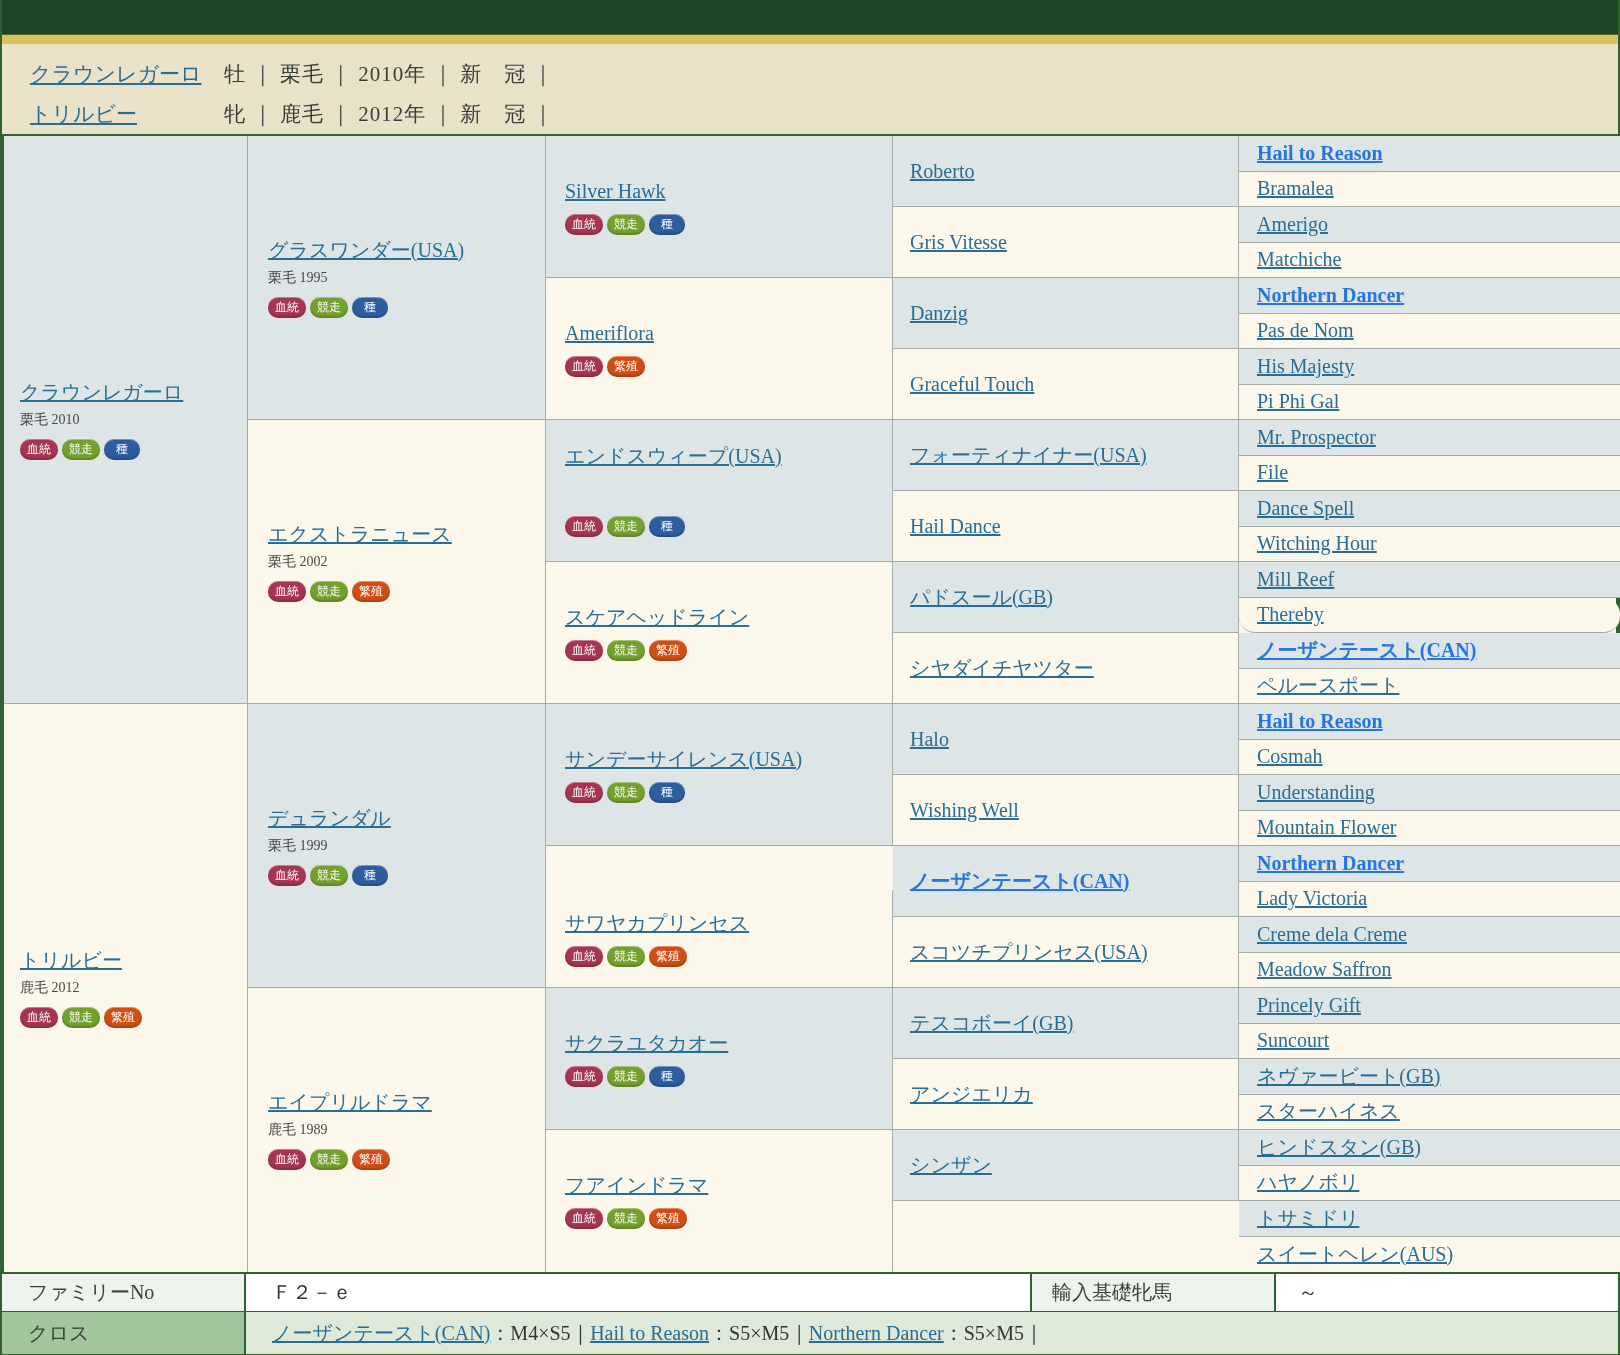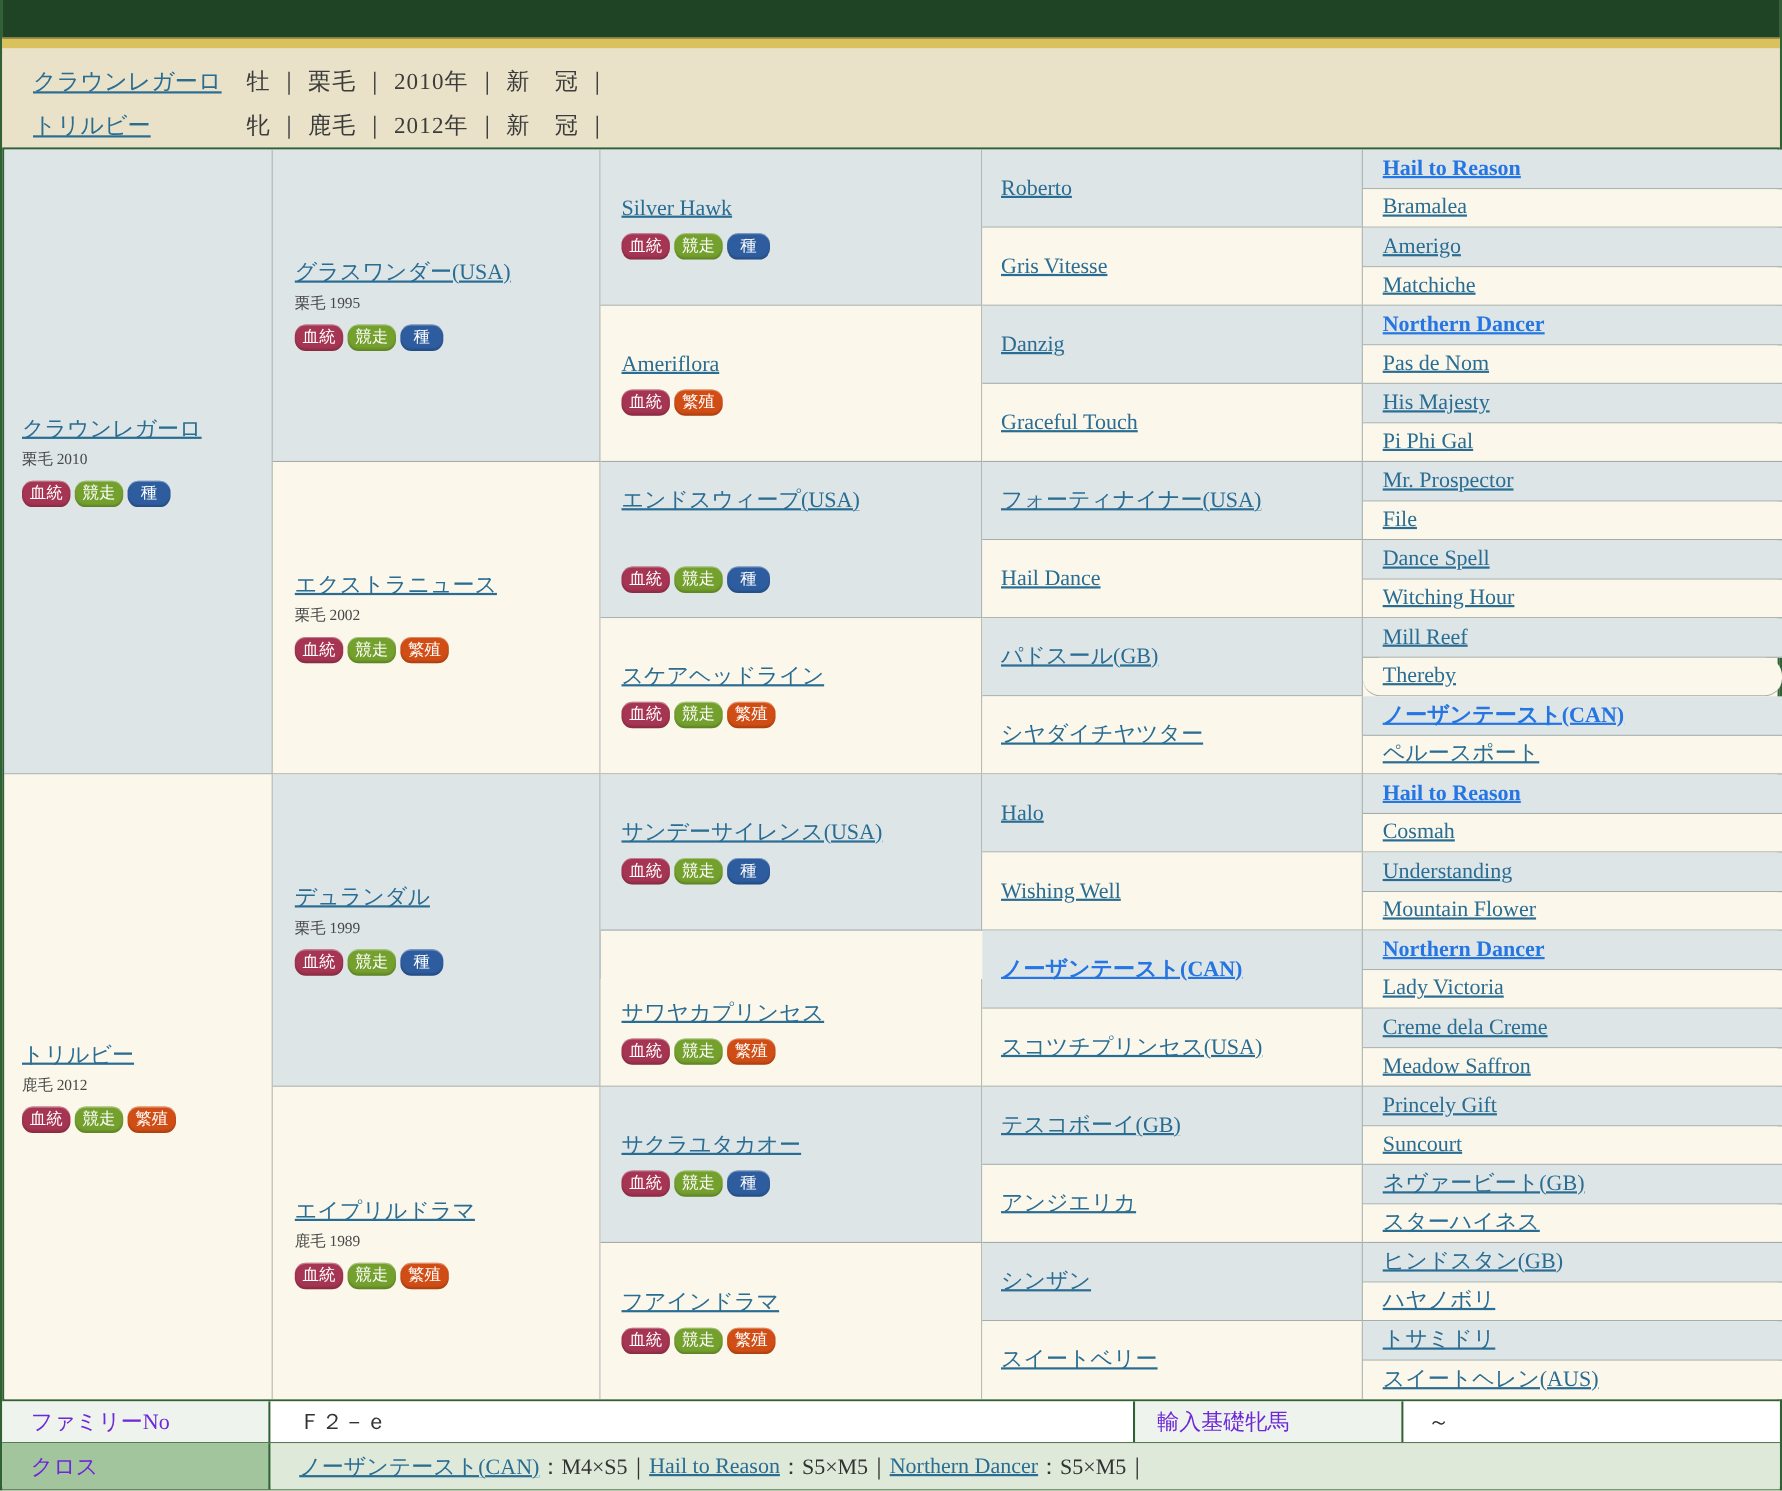--- a/index.html
+++ b/index.html
@@ -54,30 +54,30 @@
   .c4{padding-left:18px;}
   .cell a.horse{
     font-size:20px;color:#2a6d93;text-decoration:underline;
     width:fit-content;max-width:97%;cursor:pointer;line-height:1.25;
   }
   .cell a.horse.cross{color:#2575e2;font-weight:bold;}
   .coat{font-size:14px;color:#474747;margin-top:6px;}
   .badges{display:flex;gap:4px;margin-top:10px;}
   .badge{
     font-family:"Liberation Sans","DejaVu Sans",sans-serif;
-    font-size:15px;line-height:1;color:#fff;
+    font-size:12px;line-height:1;color:#fff;
     padding:4px 7px 5px;border-radius:10px;
     box-shadow:inset 0 1px 0 rgba(255,255,255,.35), inset 0 -2px 2px rgba(0,0,0,.18);
     cursor:pointer;white-space:nowrap;
   }
   .badge.one{padding:4px 12px 5px;}
   
   .f-row1{display:flex;height:37px;border-top:0;}
   .f-row2{display:flex;height:42px;border-top:1px solid #2f6135;}
-  .fcell{box-sizing:border-box;display:flex;align-items:center;font-size:20px;color:#6d28d9;}
+  .fcell{box-sizing:border-box;display:flex;align-items:center;font-size:20px;color:#404040;}
   .f-label{width:244px;background:#eef3ee;border-right:2px solid #2f6135;padding-left:26px;}
   .f-val1{width:786px;background:#ffffff;border-right:2px solid #2f6135;padding-left:26px;color:#333;}
   .f-label2{width:244px;background:#eef3ee;border-right:2px solid #2f6135;padding-left:20px;}
   .f-val2{flex:1;background:#ffffff;padding-left:22px;color:#333;}
   .cross-label{width:244px;background:#a2c59e;border-right:2px solid #2f6135;padding-left:26px;}
   .cross-value{flex:1;background:#dee9da;padding-left:26px;color:#333;}
   .cross-value a{color:#2a6d93;text-decoration:underline;cursor:pointer;}
   .cross-value span{white-space:pre;}
 </style>
 </head>
@@ -253,23 +253,20 @@
         <a class="horse">スコツチプリンセス(USA)</a>
       </div>
       <div class="cell c3 tone-sire" style="grid-area: 25 / 4 / span 2;">
         <a class="horse">テスコボーイ(GB)</a>
       </div>
       <div class="cell c3 tone-dam" style="grid-area: 27 / 4 / span 2;">
         <a class="horse">アンジエリカ</a>
       </div>
       <div class="cell c3 tone-sire" style="grid-area: 29 / 4 / span 2;">
         <a class="horse">シンザン</a>
-      </div>
-      <div class="cell c3 tone-dam" style="grid-area: 31 / 4 / span 2; border-bottom: none;">
-        <a class="horse">スイートベリー</a>
       </div>
       <div class="cell c4 tone-sire" style="grid-area: 1 / 5 / span 1;">
         <a class="horse cross">Hail to Reason</a>
       </div>
       <div class="cell c4 tone-dam" style="grid-area: 2 / 5 / span 1;">
         <a class="horse">Bramalea</a>
       </div>
       <div class="cell c4 tone-sire" style="grid-area: 3 / 5 / span 1;">
         <a class="horse">Amerigo</a>
       </div>

